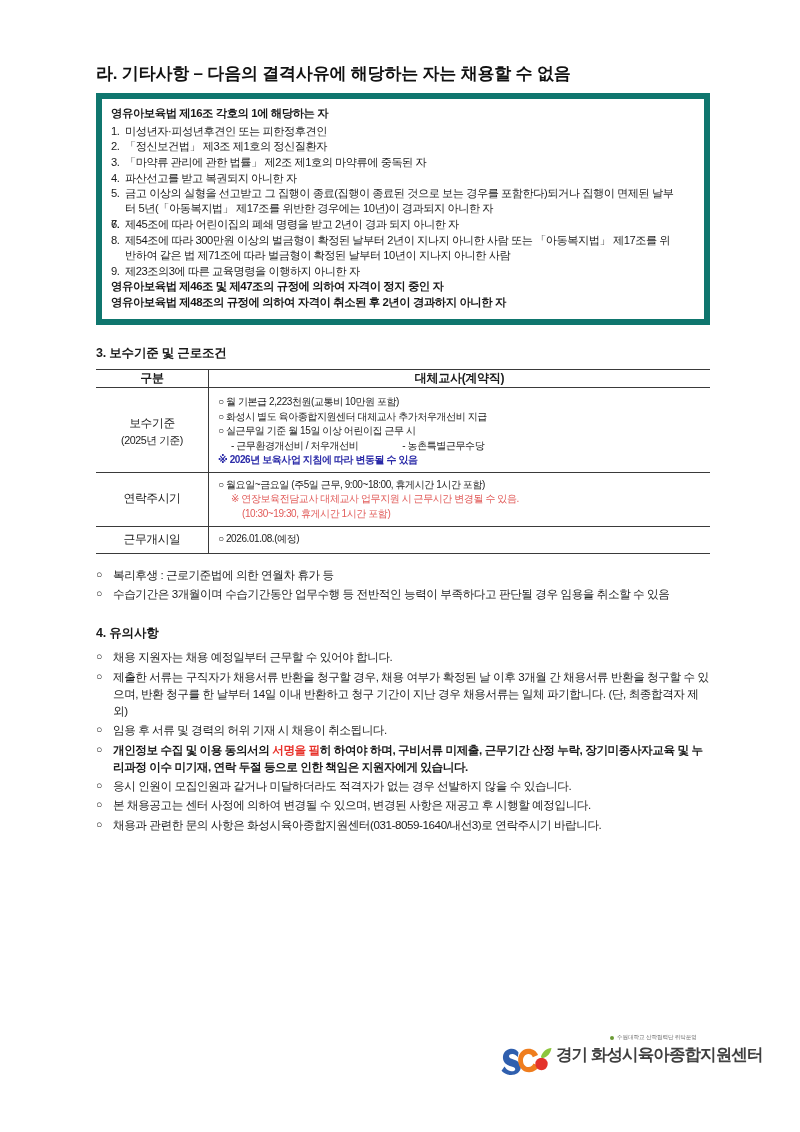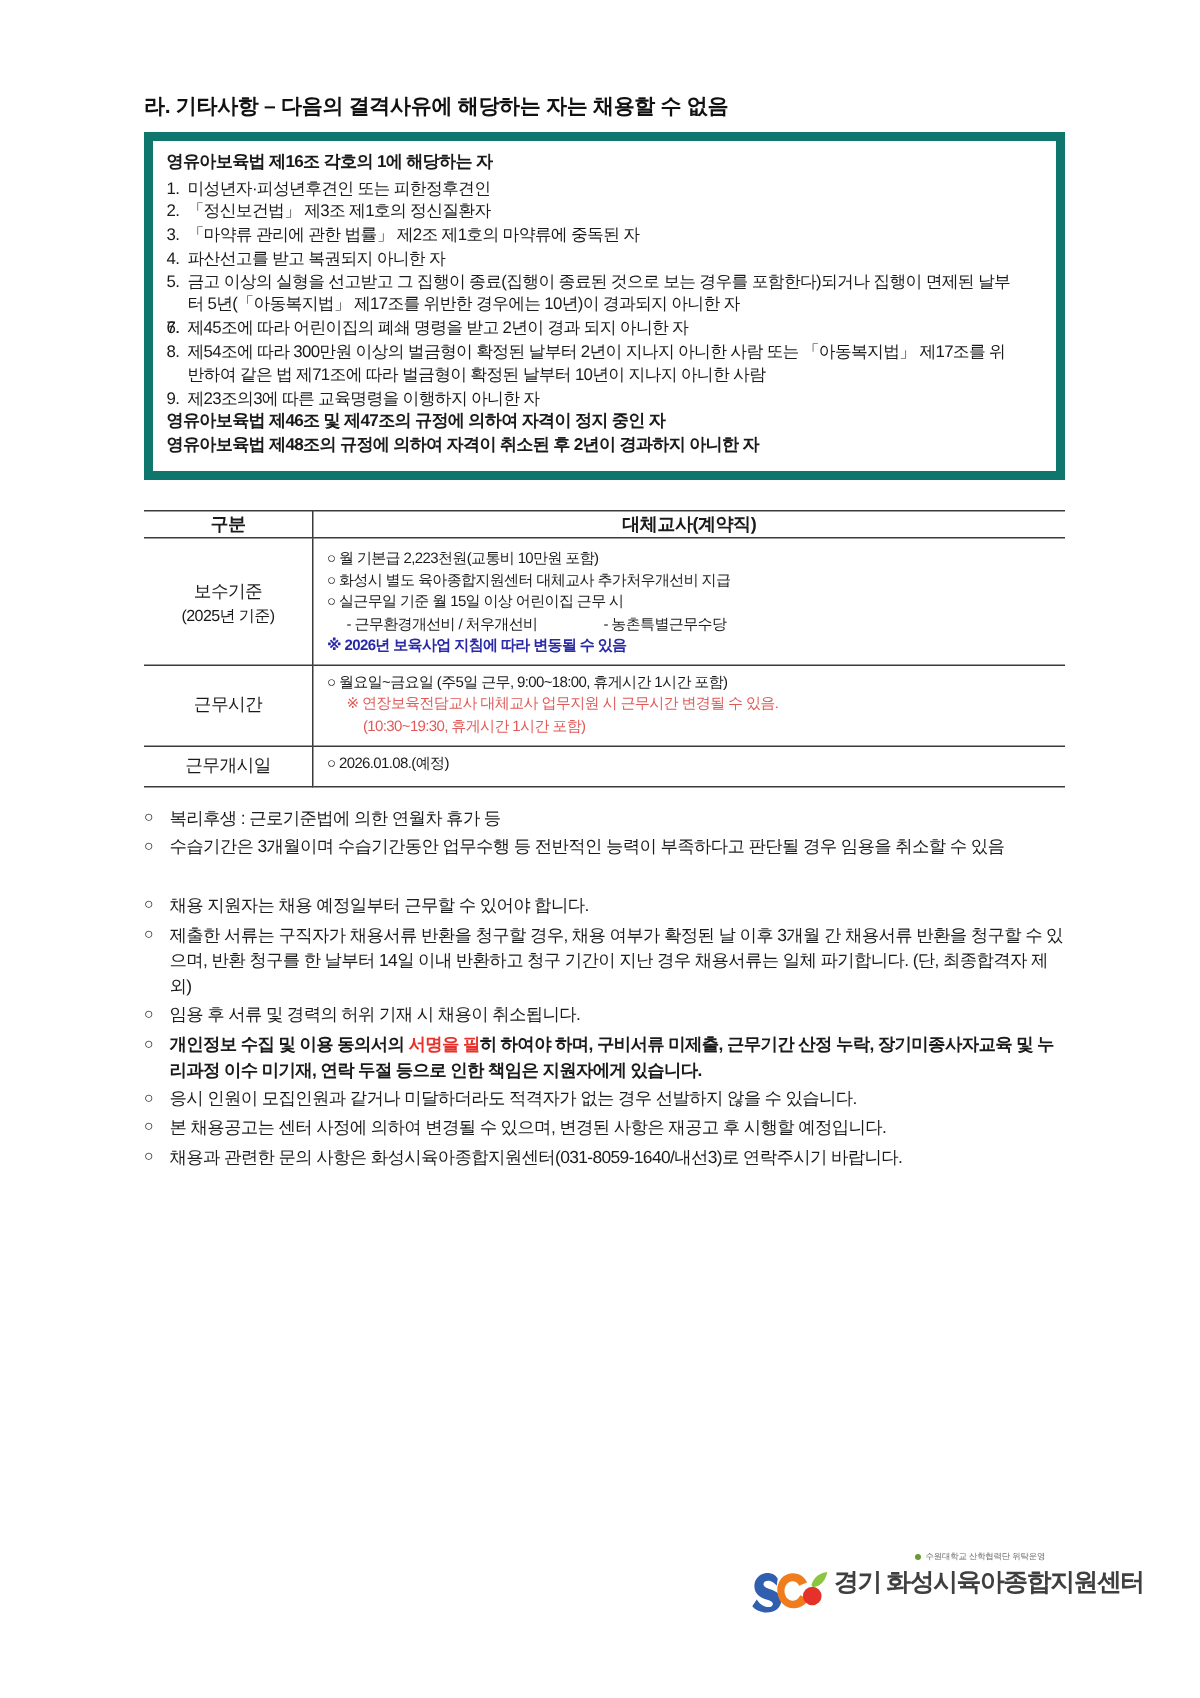--- a/index.html
+++ b/index.html
@@ -24,21 +24,21 @@
   }
   .content {
     position: absolute;
     left: 96px;
     top: 62px;
     width: 614px;
   }
 
   
   .section-head {
-    font-size: 14px;
+    font-size: 17px;
     font-weight: bold;
     letter-spacing: -0.2px;
     margin: 0 0 8px 0;
     color: #111;
   }
   .num-head {
     font-size: 12.5px;
     font-weight: bold;
     margin: 0 0 7px 0;
     letter-spacing: -0.2px;
@@ -240,20 +240,21 @@
           <span class="idx">8.</span><span>제54조에 따라 300만원 이상의 벌금형이 확정된 날부터 2년이 지나지 아니한 사람 또는 「아동복지법」 제17조를 위반하여 같은 법 제71조에 따라 벌금형이 확정된 날부터 10년이 지나지 아니한 사람</span>
         </div>
         <div class="box-item">
           <span class="idx">9.</span><span>제23조의3에 따른 교육명령을 이행하지 아니한 자</span>
         </div>
       </div>
       <div class="box-bold">영유아보육법 제46조 및 제47조의 규정에 의하여 자격이 정지 중인 자</div>
       <div class="box-bold">영유아보육법 제48조의 규정에 의하여 자격이 취소된 후 2년이 경과하지 아니한 자</div>
     </div>
 
+    <h3 class="num-head">3. 보수기준 및 근로조건</h3>
 
     <table class="cond">
       <tbody>
         <tr class="thead-row">
           <th class="c1">구분</th>
           <th class="c2">대체교사(계약직)</th>
         </tr>
         <tr class="dbl-row">
           <td class="c1"></td>
           <td class="c2"></td>
@@ -270,21 +271,21 @@
             <div class="vline">○ 실근무일 기준 월 15일 이상 어린이집 근무 시</div>
             <div class="vline indent-1">
               <span>- 근무환경개선비 / 처우개선비</span><span class="gap-wide"></span><span>- 농촌특별근무수당</span>
             </div>
             <div class="vline blue">※ 2026년 보육사업 지침에 따라 변동될 수 있음</div>
           </td>
         </tr>
 
         <tr class="body-row">
           <td class="label">
-            <span>근무시간</span>
+            <span>연락주시기</span>
           </td>
           <td class="value">
             <div class="vline">○ 월요일~금요일 (주5일 근무, 9:00~18:00, 휴게시간 1시간 포함)</div>
             <div class="vline red indent-1">※ 연장보육전담교사 대체교사 업무지원 시 근무시간 변경될 수 있음.</div>
             <div class="vline red indent-2">(10:30~19:30, 휴게시간 1시간 포함)</div>
           </td>
         </tr>
 
 
         <tr class="body-row last">
@@ -302,20 +303,21 @@
       <div class="bitem">
         <span class="mk">○</span><span>복리후생 : 근로기준법에 의한 연월차 휴가 등</span>
       </div>
       <div class="bitem">
         <span class="mk">○</span><span>수습기간은 3개월이며 수습기간동안 업무수행 등 전반적인 능력이 부족하다고 판단될 경우 임용을 취소할 수 있음</span>
       </div>
     </div>
 
     <div class="spacer-20"></div>
 
+    <h3 class="num-head">4. 유의사항</h3>
 
     <div class="blist">
       <div class="bitem">
         <span class="mk">○</span><span>채용 지원자는 채용 예정일부터 근무할 수 있어야 합니다.</span>
       </div>
       <div class="bitem">
         <span class="mk">○</span><span>제출한 서류는 구직자가 채용서류 반환을 청구할 경우, 채용 여부가 확정된 날 이후 3개월 간 채용서류 반환을 청구할 수 있으며, 반환 청구를 한 날부터 14일 이내 반환하고 청구 기간이 지난 경우 채용서류는 일체 파기합니다. (단, 최종합격자 제외)</span>
       </div>
       <div class="bitem">
         <span class="mk">○</span><span>임용 후 서류 및 경력의 허위 기재 시 채용이 취소됩니다.</span>

